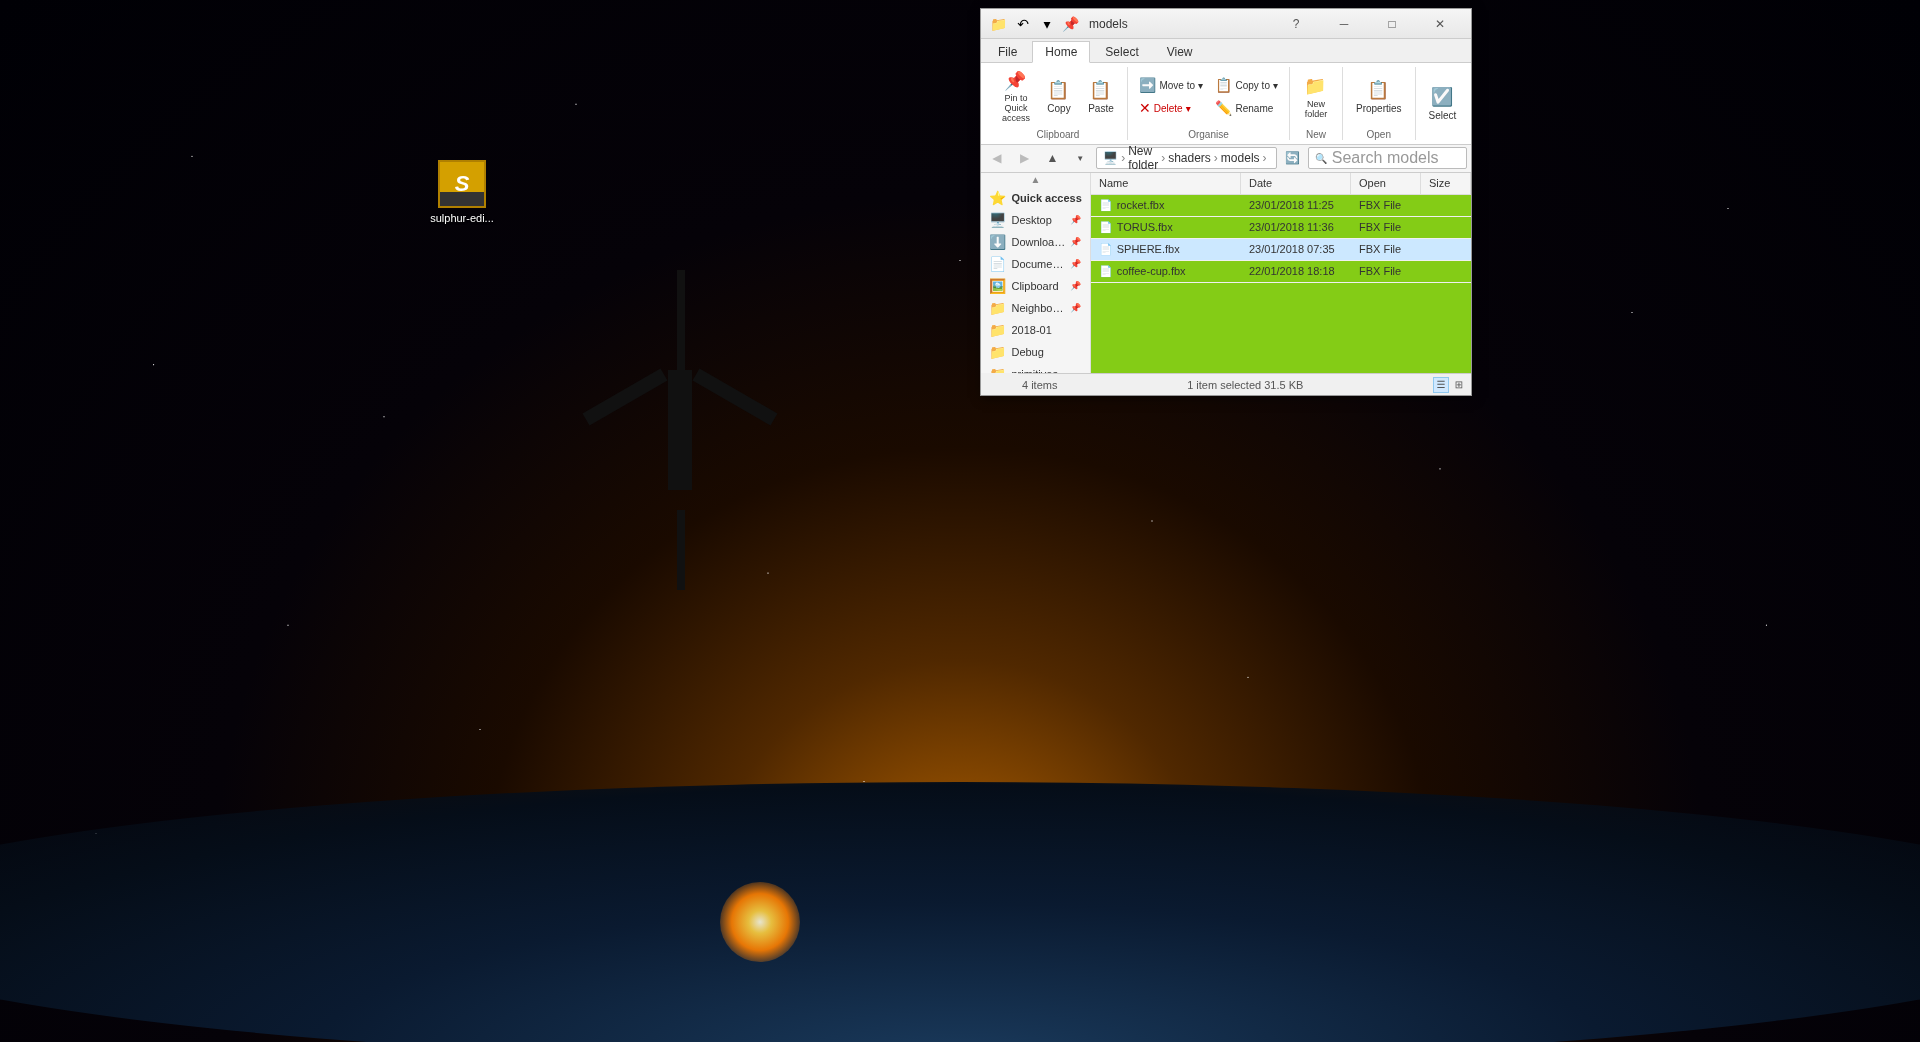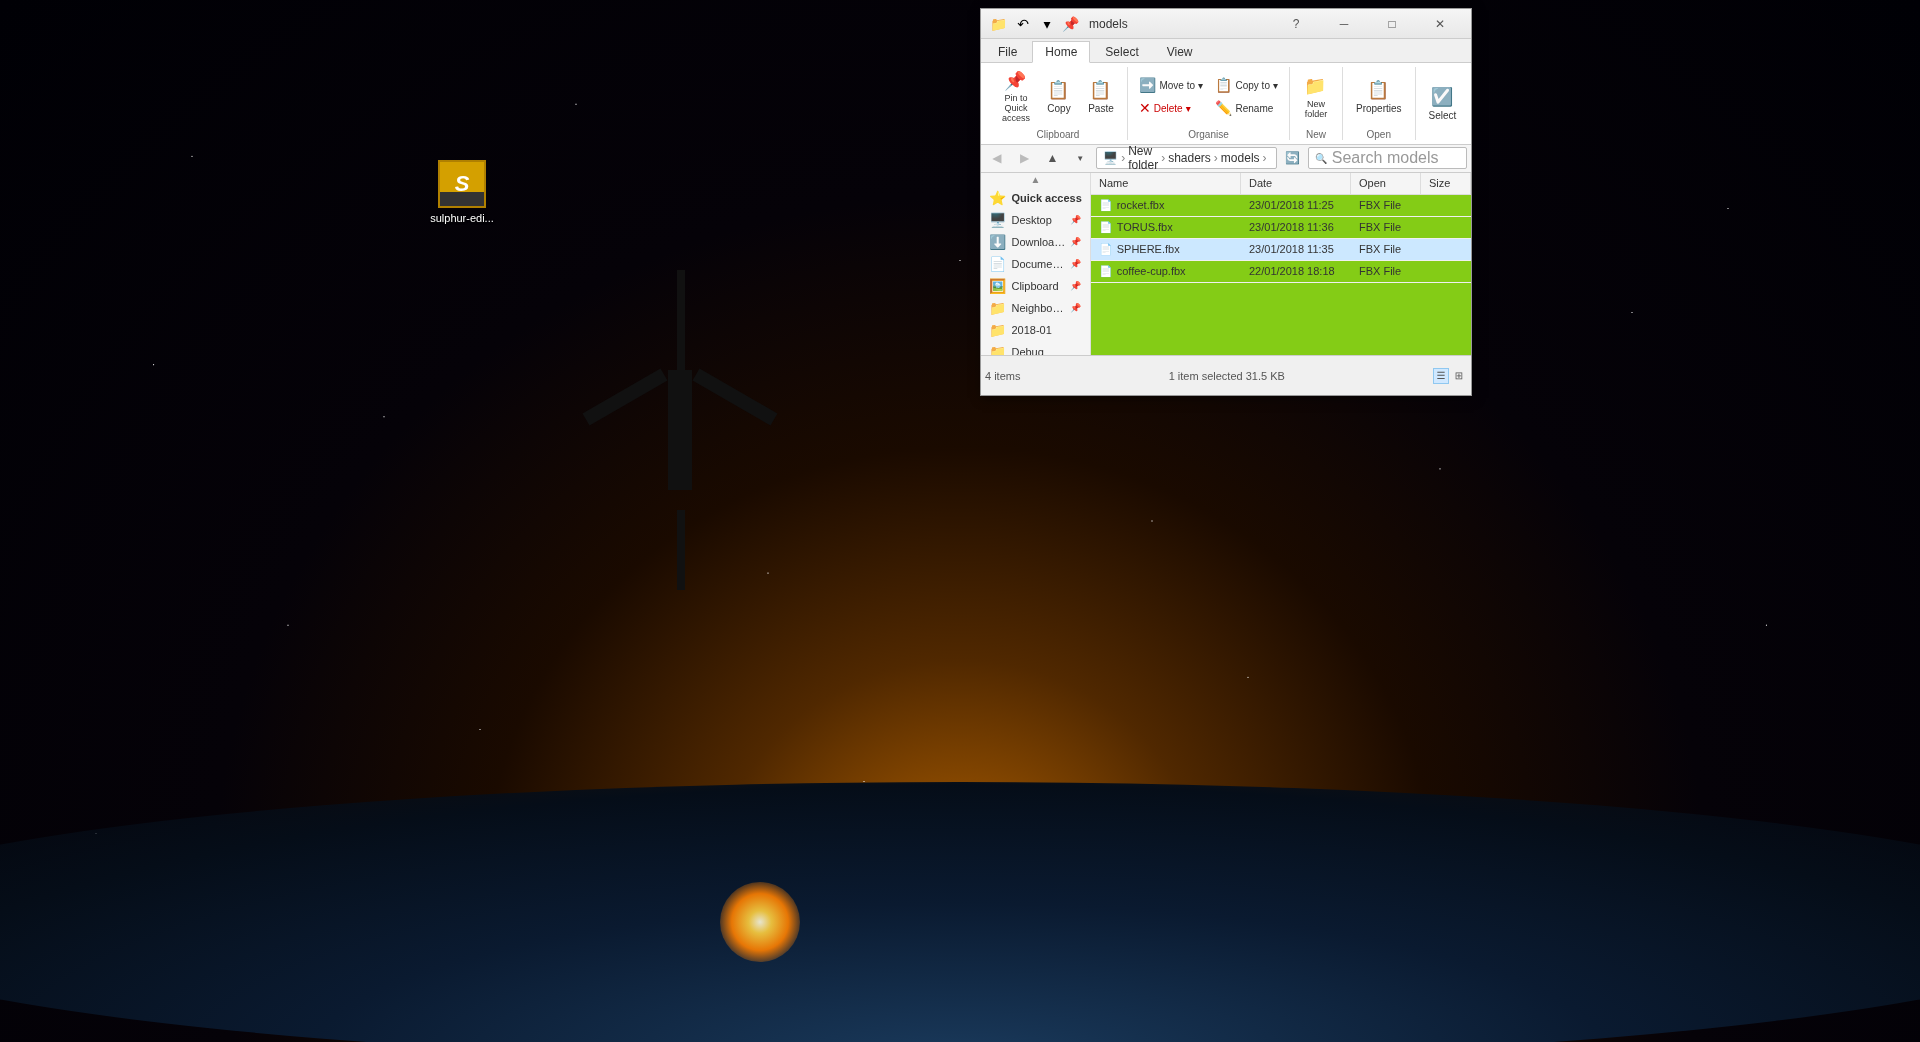--- a/index.html
+++ b/index.html
@@ -436,29 +436,30 @@
       padding: 0 8px;
       font-size: 11px;
       color: #333;
       overflow: hidden;
       text-overflow: ellipsis;
       white-space: nowrap;
     }
 
     
     .status-bar {
-      height: 40px;
+      height: 22px;
       background: #f0f0f0;
       border-top: 1px solid #ccc;
       display: flex;
       align-items: center;
       padding: 0 4px;
       justify-content: space-between;
       font-size: 11px;
       color: #555;
+      margin-left: 37px;
     }
     .status-view-btns {
       display: flex;
       gap: 2px;
     }
     .status-view-btn {
       width: 16px;
       height: 16px;
       display: flex;
       align-items: center;
@@ -717,21 +718,21 @@
         </div>
         <div class="file-cell col-date">23/01/2018 11:36</div>
         <div class="file-cell col-type">FBX File</div>
         <div class="file-cell col-size"></div>
       </div>
 
       <div class="file-row selected">
         <div class="file-cell col-name">
           <span style="margin-right:4px;">📄</span>SPHERE.fbx
         </div>
-        <div class="file-cell col-date">23/01/2018 11:35</div>
+        <div class="file-cell col-date">23/01/2018 07:35</div>
         <div class="file-cell col-type">FBX File</div>
         <div class="file-cell col-size"></div>
       </div>
 
       <div class="file-row">
         <div class="file-cell col-name">
           <span style="margin-right:4px;">📄</span>coffee-cup.fbx
         </div>
         <div class="file-cell col-date">22/01/2018 18:18</div>
         <div class="file-cell col-type">FBX File</div>

